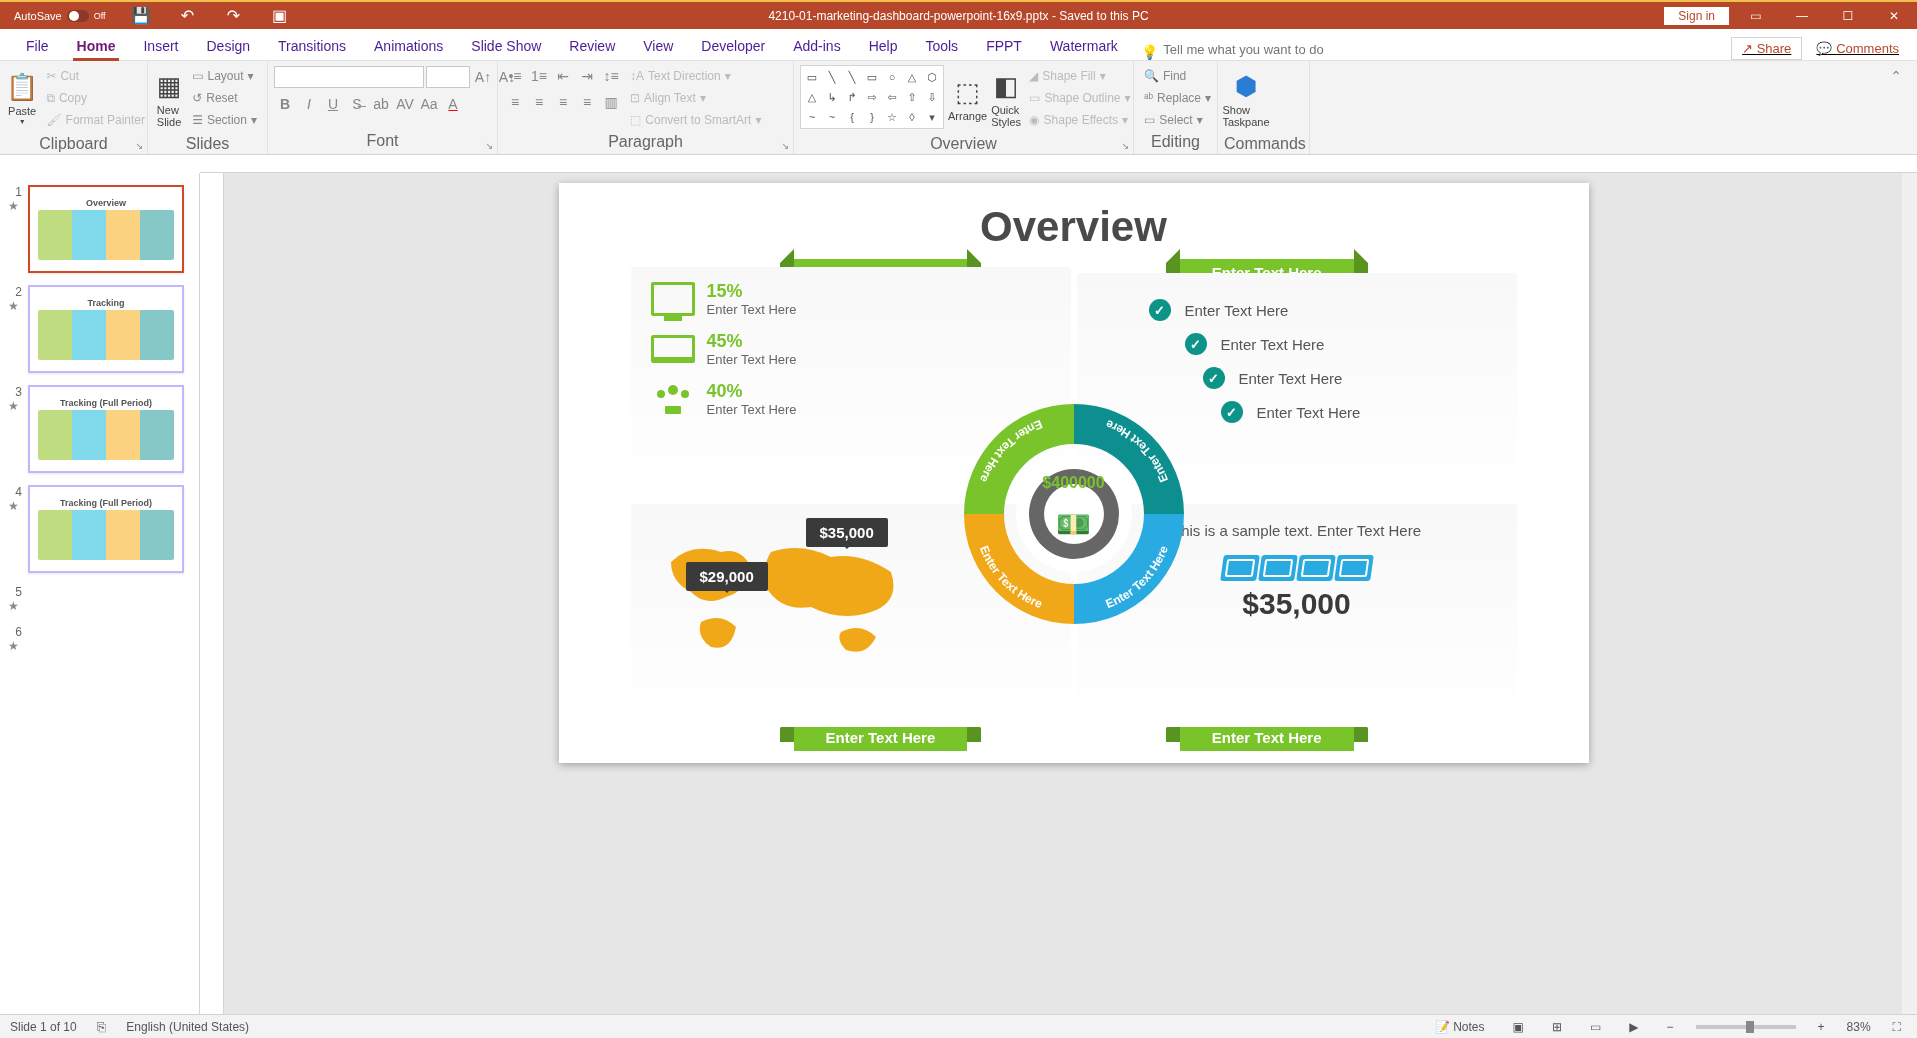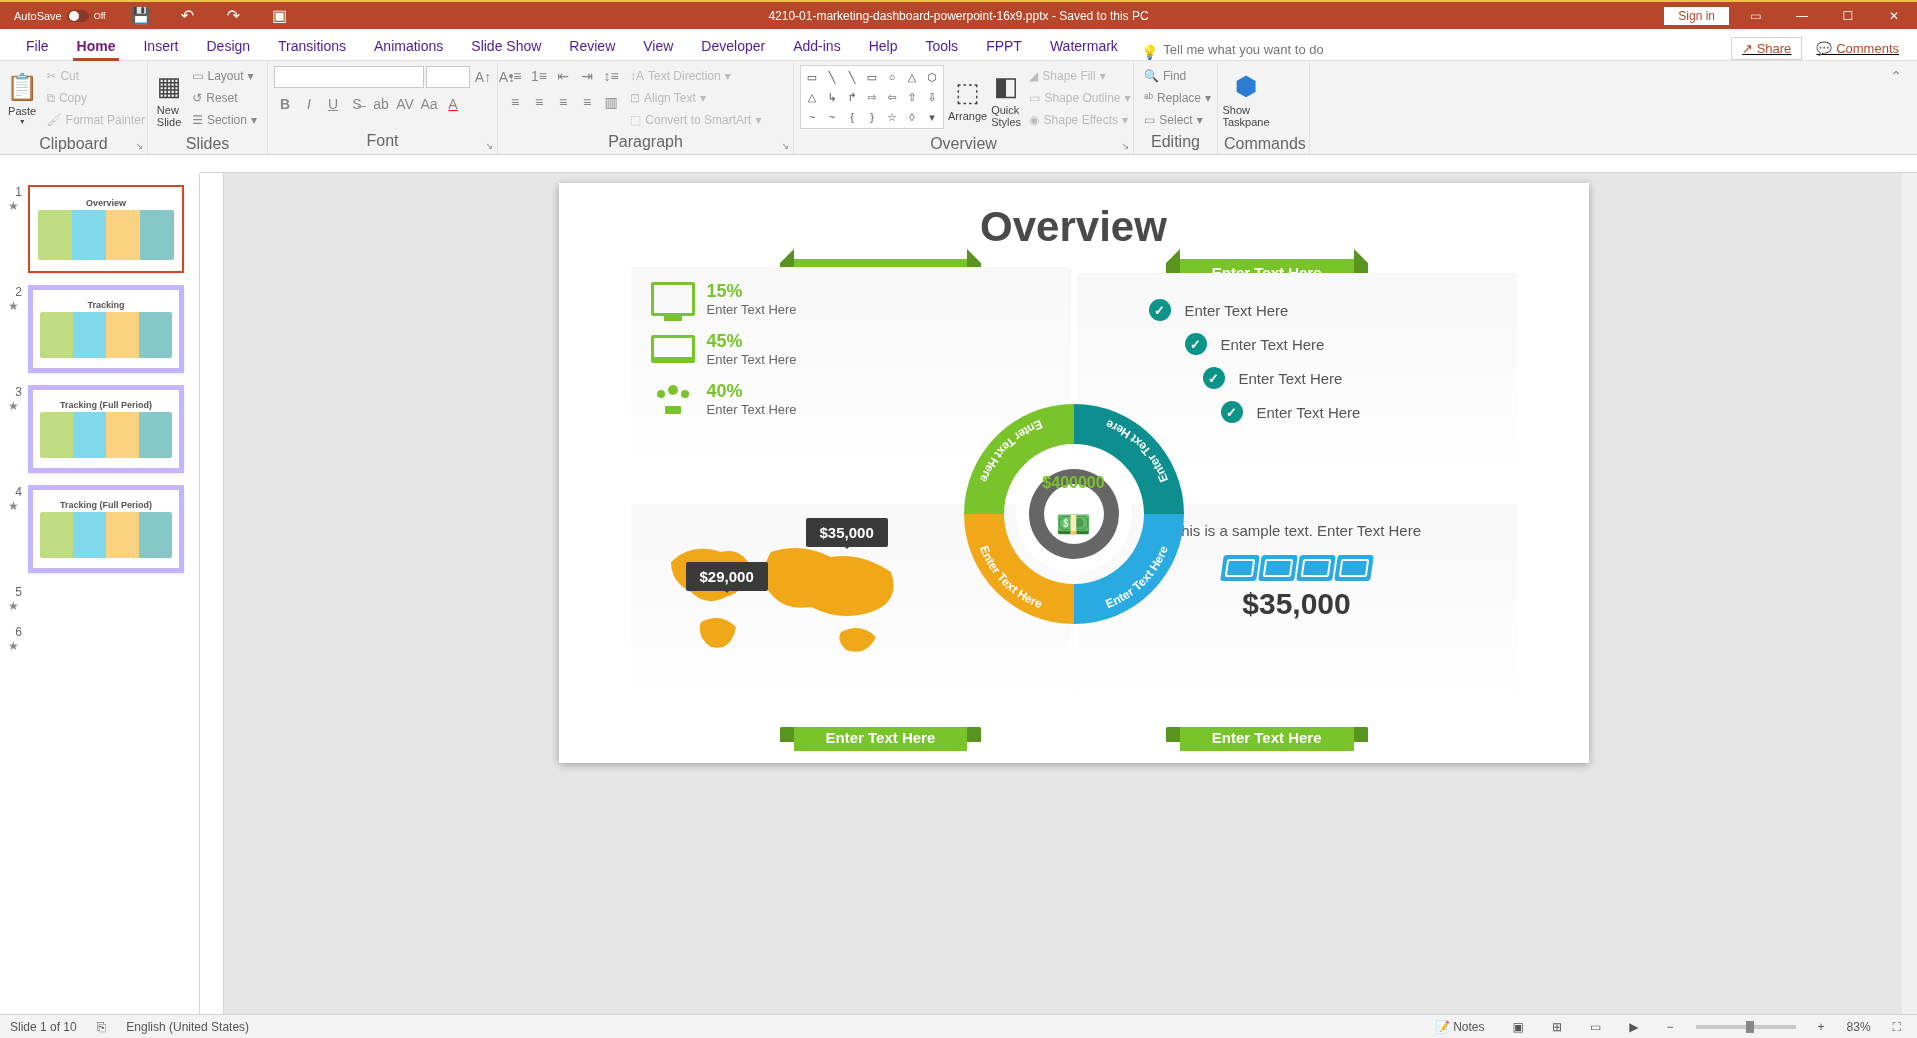--- a/index.html
+++ b/index.html
@@ -50,21 +50,21 @@
 .ruler-h { height: 18px; background: #fff; border-bottom: 1px solid #d4d4d4; margin-left: 200px; position: relative; font-size: 9px; color: #888; display: flex; align-items: center; overflow: hidden; }
 
 
 .workspace { display: flex; height: calc(1038px - 29px - 32px - 94px - 18px - 24px); }
 
 
 .slide-panel { width: 200px; background: #fff; border-right: 1px solid #d4d4d4; overflow-y: auto; padding: 6px 0; }
 .thumb-wrap { display: flex; padding: 6px 8px; gap: 6px; }
 .thumb-num { font-size: 12px; color: #666; width: 14px; text-align: right; }
 .thumb-star { font-size: 12px; color: #888; }
-.thumb { width: 156px; height: 88px; background: #fff; border: 5px solid #c4b5fd; box-shadow: 0 1px 2px rgba(0,0,0,0.1); display: flex; flex-direction: column; align-items: center; justify-content: center; font-size: 8px; color: #555; cursor: pointer; position: relative; overflow: hidden; }
+.thumb { width: 156px; height: 88px; background: #fff; border: 2px solid #c4b5fd; box-shadow: 0 1px 2px rgba(0,0,0,0.1); display: flex; flex-direction: column; align-items: center; justify-content: center; font-size: 8px; color: #555; cursor: pointer; position: relative; overflow: hidden; }
 .thumb.active { border: 2px solid #d24726; }
 .thumb-title { font-size: 9px; font-weight: bold; margin-bottom: 2px; }
 .thumb-body { width: 90%; height: 60%; background: linear-gradient(90deg,#7fba00 25%,#00b4d8 25% 50%,#f9a602 50% 75%,#0d8f8f 75%); opacity:0.5; border-radius:2px; }
 
 
 .canvas-area { flex: 1; background: #e6e6e6; display: flex; justify-content: center; align-items: flex-start; padding: 10px; overflow: auto; position: relative; }
 .ruler-v { width: 24px; background: #fff; border-right: 1px solid #d4d4d4; position: absolute; left: 0; top: 0; bottom: 0; }
 .slide { width: 1030px; height: 580px; background: #fff; box-shadow: 0 2px 8px rgba(0,0,0,0.3); margin-left: 30px; position: relative; }
 
 

